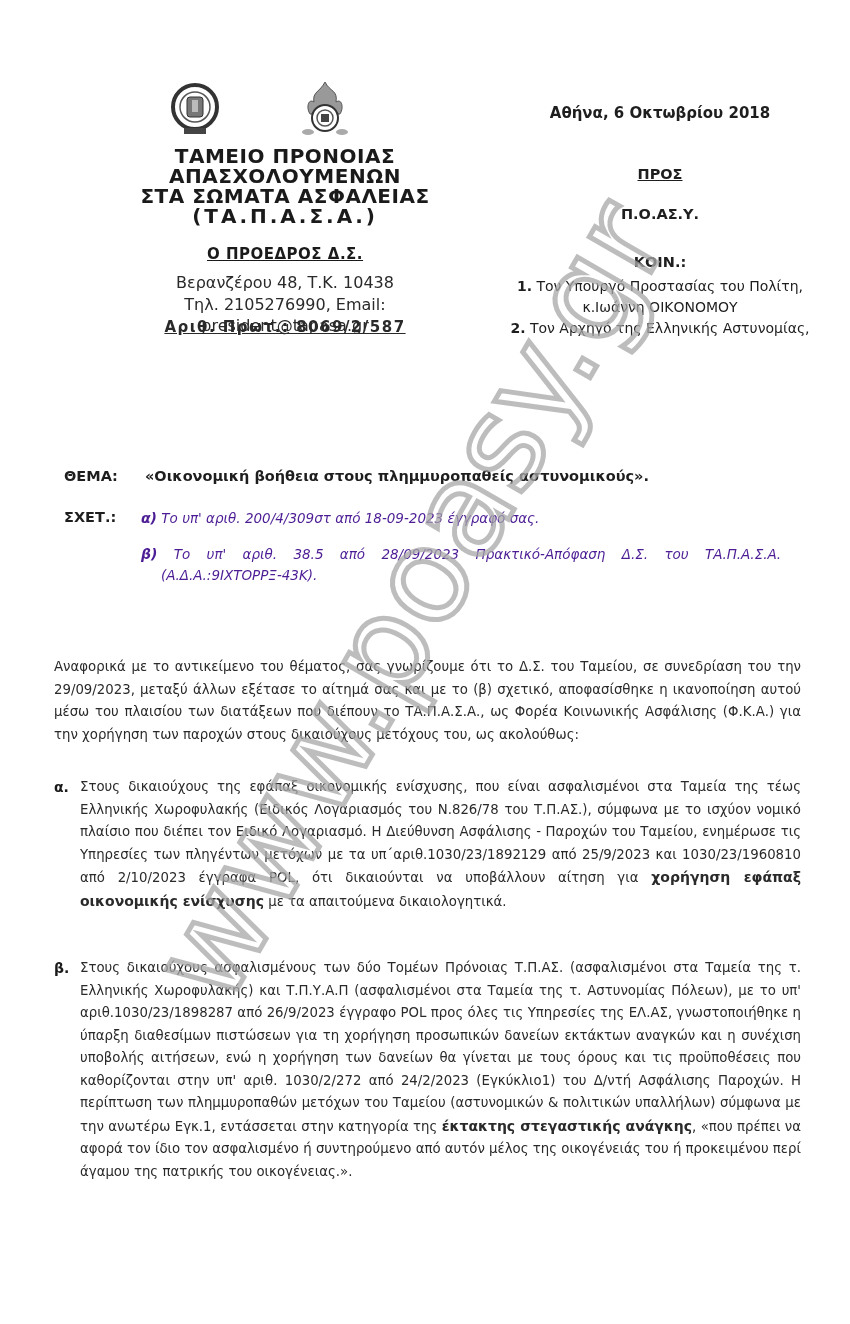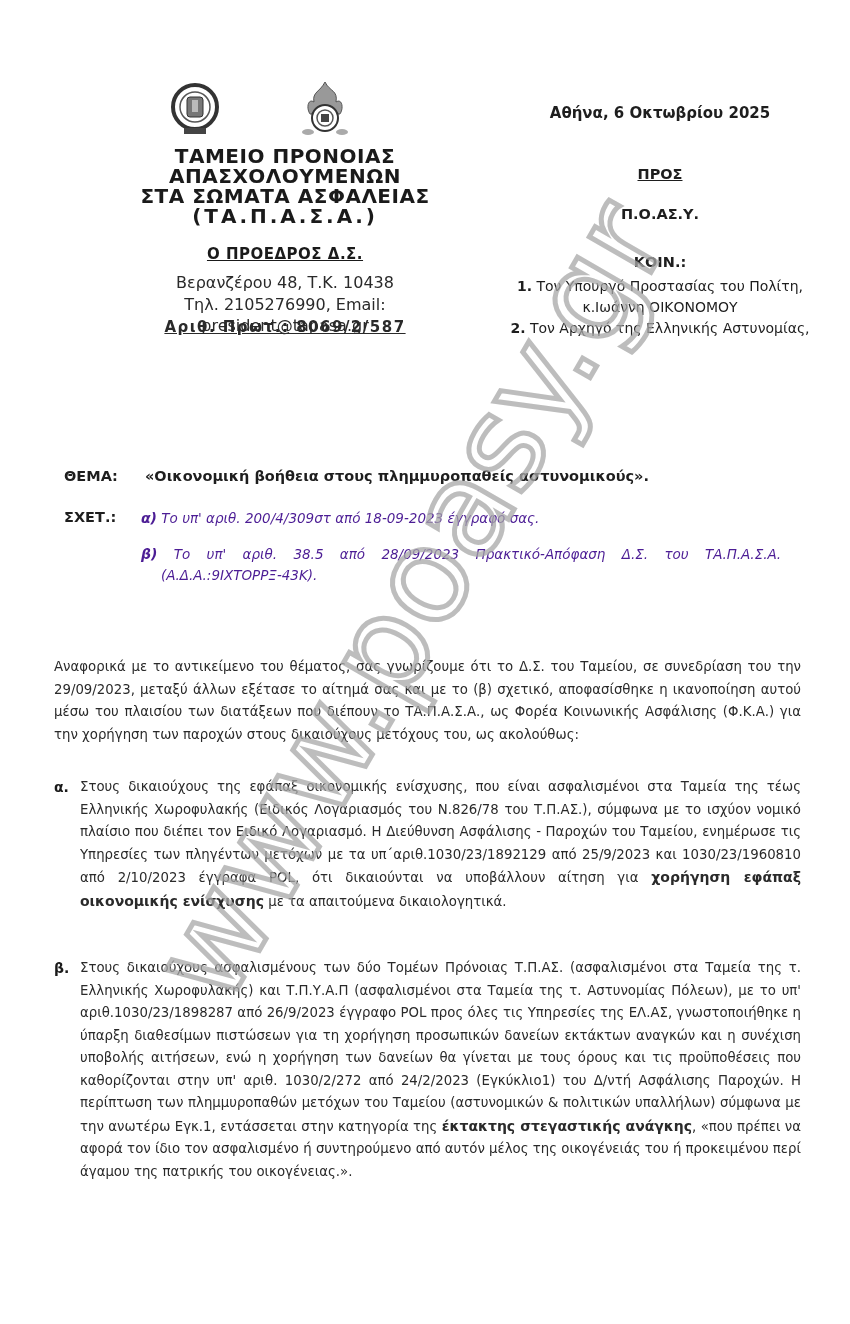--- a/index.html
+++ b/index.html
@@ -59,21 +59,21 @@
   <div>ΤΑΜΕΙΟ ΠΡΟΝΟΙΑΣ</div>
   <div>ΑΠΑΣΧΟΛΟΥΜΕΝΩΝ</div>
   <div>ΣΤΑ ΣΩΜΑΤΑ ΑΣΦΑΛΕΙΑΣ</div>
   <div style="letter-spacing:3px;">(ΤΑ.Π.Α.Σ.Α.)</div>
 </div>
 <div class="org-title u" style="top:244px; font-size:15px;">Ο ΠΡΟΕΔΡΟΣ Δ.Σ.</div>
 <div class="addr" style="top:272px;">Βερανζέρου 48, Τ.Κ. 10438</div>
 <div class="addr" style="top:294px;">Τηλ. 2105276990, Email: president@tapasa.gr</div>
 <div class="protocol" style="top:318px;">Αριθ. Πρωτ.: 8069/2/587</div>
 
-<div class="right-col b" style="top:104px; font-size:15px;">Αθήνα,  6 Οκτωβρίου 2025</div>
+<div class="right-col b" style="top:104px; font-size:15px;">Αθήνα,  6 Οκτωβρίου 2018</div>
 <div class="right-col b u" style="top:166px;">ΠΡΟΣ</div>
 <div class="right-col b" style="top:206px;">Π.Ο.ΑΣ.Υ.</div>
 <div class="right-col b" style="top:254px;">ΚΟΙΝ.:</div>
 <div class="right-col" style="top:276px; line-height:21px; font-size:14px;">
   <div><span class="b">1.</span> <span>Τον Υπουργό Προστασίας του Πολίτη,</span></div>
   <div>κ.Ιωάννη ΟΙΚΟΝΟΜΟΥ</div>
   <div><span class="b">2.</span> <span>Τον Αρχηγό της Ελληνικής Αστυνομίας,</span></div>
 </div>
 
 <div class="subject-label" style="top:468px;">ΘΕΜΑ:</div>

